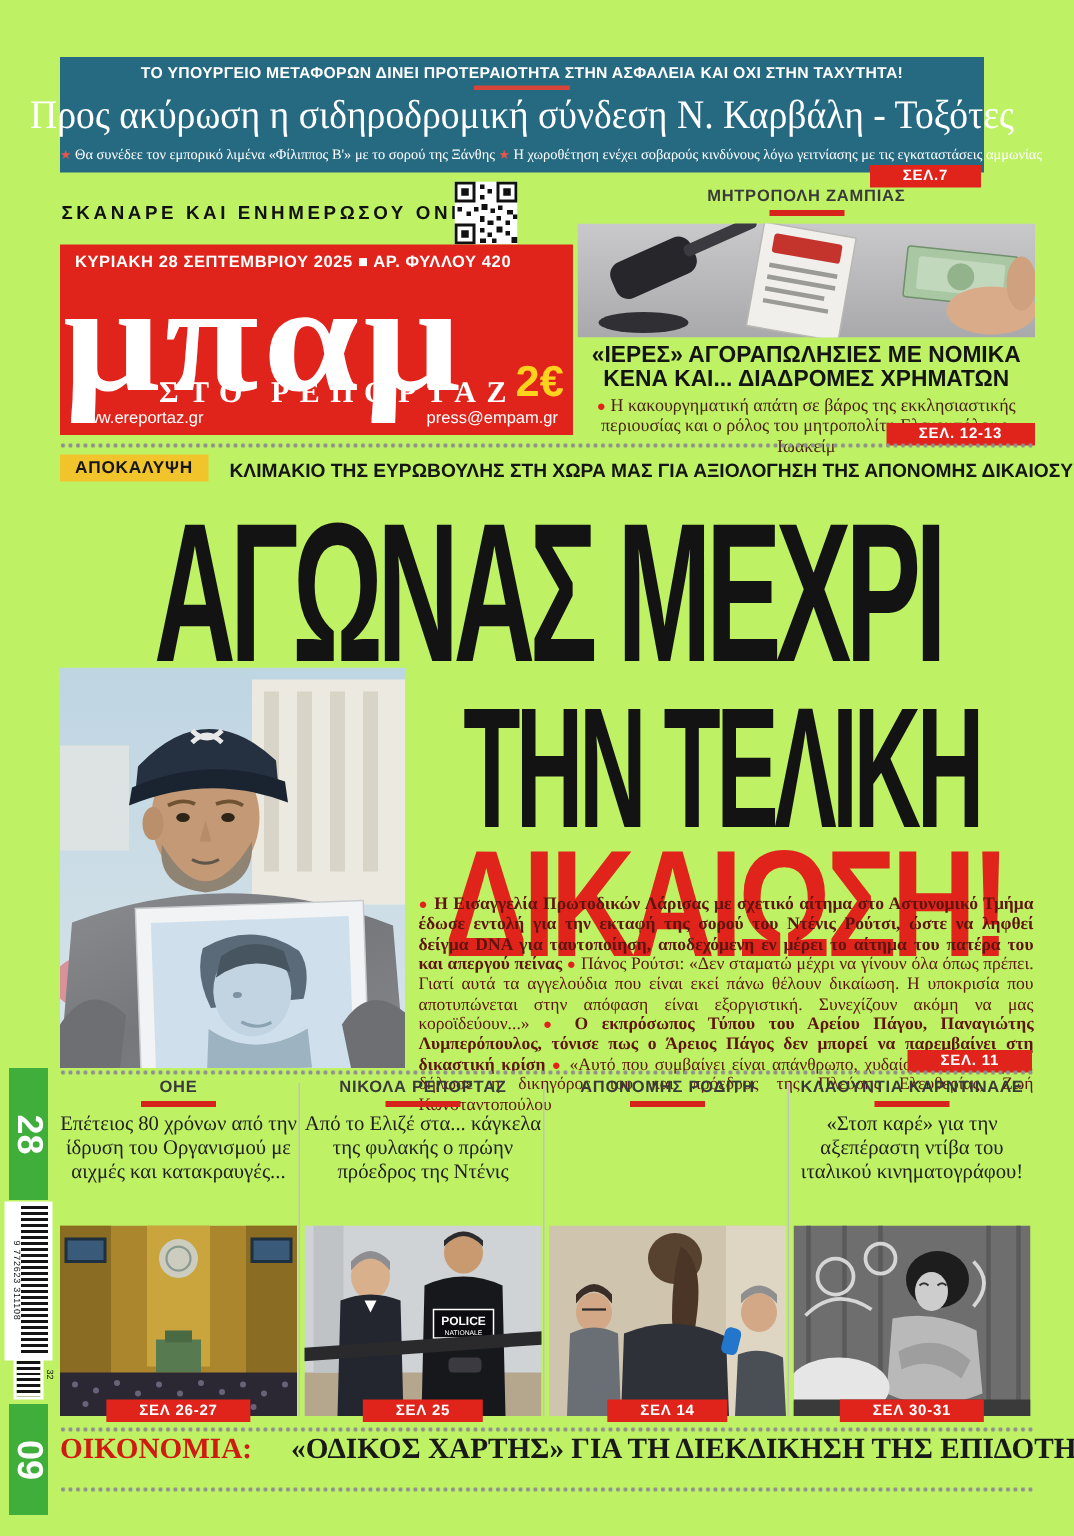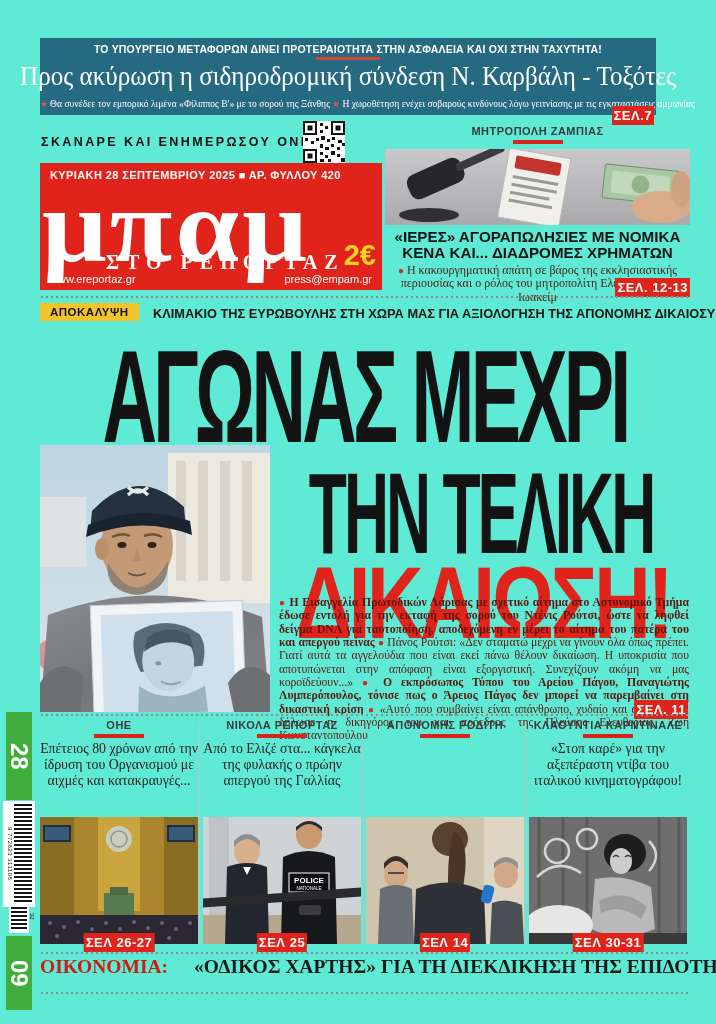--- a/index.html
+++ b/index.html
@@ -1,27 +1,27 @@
 <!DOCTYPE html>
 <html><head>
 <meta charset="utf-8">
 <style>
   html,body{margin:0;padding:0;background:#e9e7e1}
-  #page{position:relative;width:716px;height:1024px;background:#5eead4;overflow:hidden;
+  #page{position:relative;width:716px;height:1024px;background:#bef264;overflow:hidden;
         font-family:"Liberation Sans",sans-serif;-webkit-font-smoothing:antialiased}
 
   
   .teal{position:absolute;left:40px;top:38px;width:616px;height:77px;background:#266a82;color:#fff}
   .teal .kick{position:absolute;top:5px;left:0;right:0;text-align:center;font-size:10.5px;font-weight:bold;letter-spacing:.2px;white-space:nowrap}
   .kund{position:absolute;top:19px;left:50%;transform:translateX(-50%);width:64px;height:3px;background:#d6443a}
   .teal .hl{position:absolute;top:23px;left:50%;transform:translateX(-50%) scaleX(.93);transform-origin:center top;
             white-space:nowrap;font-family:"Liberation Serif",serif;font-size:27px}
   .teal .sub{position:absolute;bottom:6px;left:0;right:0;text-align:center;font-family:"Liberation Serif",serif;font-size:9.6px;white-space:nowrap}
   .star{color:#e8554a;font-size:8.5px}
-  .tag{position:absolute;background:#e0241b;color:#fff;font-weight:bold;font-size:13px;padding:2px 2px;letter-spacing:.5px;white-space:nowrap}
+  .tag{position:absolute;background:#e0241b;color:#fff;font-weight:bold;font-size:10px;padding:2px 22px;letter-spacing:.5px;white-space:nowrap}
   .tealtag{right:2px;bottom:-10px}
 
   
   .scantext{position:absolute;left:41px;top:135px;font-size:12.5px;font-weight:bold;letter-spacing:2.4px;color:#111;white-space:nowrap}
   .qr{position:absolute;left:303px;top:121px}
 
   
   .mast{position:absolute;left:40px;top:163px;width:342px;height:127px;background:#e0241b;color:#fff}
   .mast .date{position:absolute;top:6px;left:10px;font-size:11px;font-weight:bold;letter-spacing:.4px;white-space:nowrap}
   .mast .logo{position:absolute;top:14px;left:2px;font-family:"Liberation Serif",serif;font-weight:bold;
@@ -297,21 +297,21 @@
         </g>
     </svg>
     <div class="tag colbadge">ΣΕΛ 26-27</div>
   </div>
 
   <div class="vsep" style="left:199px"></div>
 
   <div class="col" style="left:203px">
     <div class="seclabel">ΝΙΚΟΛΑ ΡΕΠΟΡΤΑΖ</div>
     <div class="redline"></div>
-    <div class="deck">Από το Ελιζέ στα... κάγκελα της φυλακής ο πρώην απεργού της Γαλλίας</div>
+    <div class="deck">Από το Ελιζέ στα... κάγκελα της φυλακής ο πρώην πρόεδρος της Ντένις</div>
     <svg width="158" height="127" viewBox="0 0 158 127">
       <rect width="158" height="127" fill="#cfd3d6"></rect>
       <rect x="0" y="98" width="158" height="29" fill="#b5a78e"></rect>
       <rect x="6" y="0" width="20" height="98" fill="#bfc3c6"></rect>
       <ellipse cx="44" cy="34" rx="13" ry="15" fill="#d9b08c"></ellipse>
       <path d="M31,30 Q44,14 57,30 L57,24 Q44,10 31,24 Z" fill="#8e8e92"></path>
       <path d="M24,50 Q44,42 64,50 L66,127 L22,127 Z" fill="#23262e"></path>
       <path d="M40,50 l4,8 4,-8 Z" fill="#fff"></path>
       <ellipse cx="106" cy="18" rx="13" ry="14" fill="#c9996f"></ellipse>
       <path d="M93,14 Q106,0 119,14 L119,10 Q106,-2 93,10 Z" fill="#2c2c30"></path>

